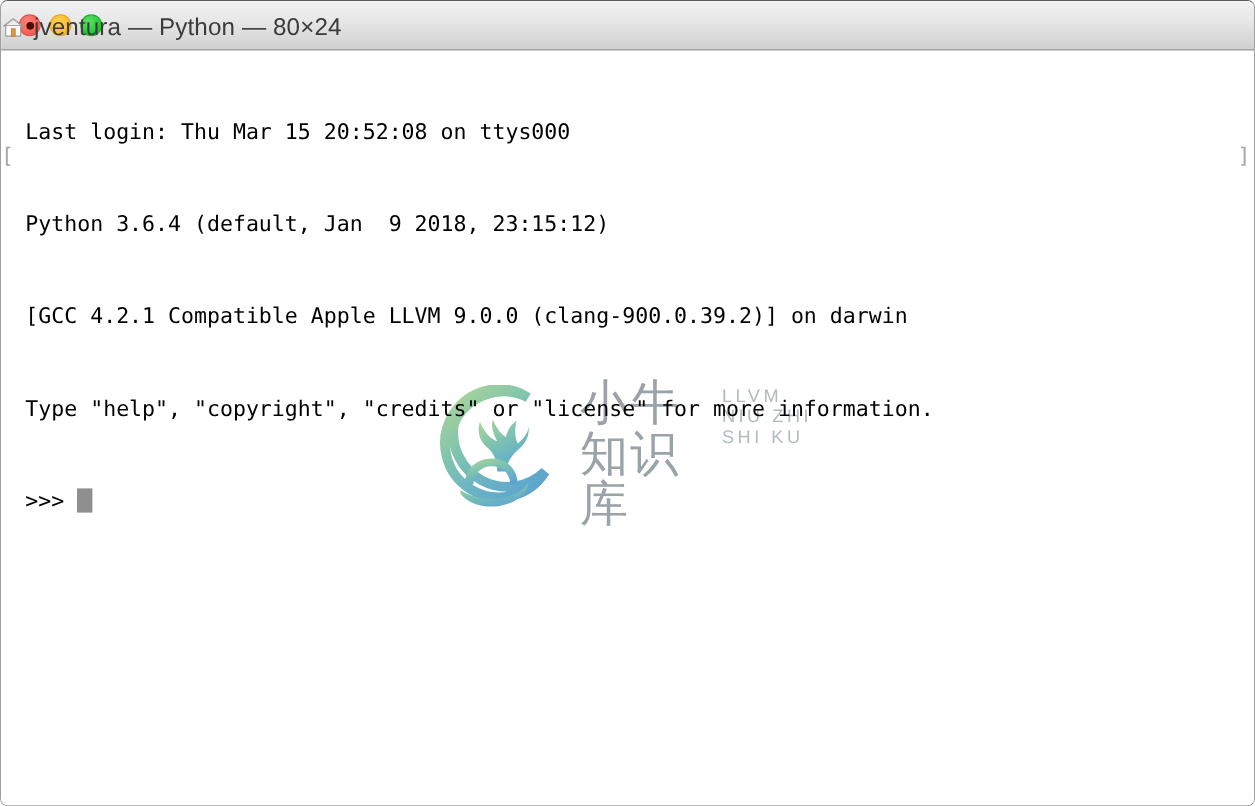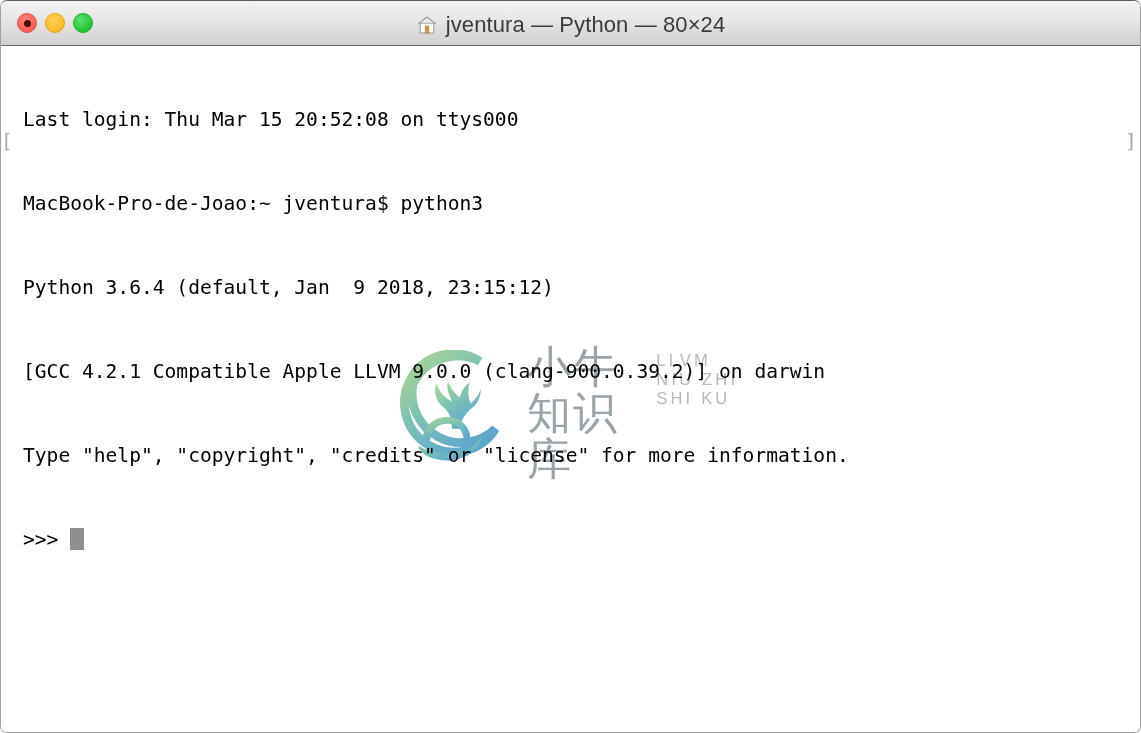--- a/index.html
+++ b/index.html
@@ -82,21 +82,20 @@
   }
 
   .title-center {
     position: absolute;
     left: 0;
     right: 0;
     top: 0;
     height: 48px;
     display: flex;
     align-items: center;
-    justify-content: center;
     gap: 8px;
     pointer-events: none;
   }
   .house-icon {
     width: 22px;
     height: 22px;
     display: block;
   }
   .title-text {
     font-family: "Liberation Sans", sans-serif;
@@ -224,21 +223,20 @@
 
   </div>
 
   <div class="term">
 
     <div class="bracket-left">[</div>
     <div class="bracket-right">]</div>
 
     <div class="term-text">
       <div class="term-line">Last login: Thu Mar 15 20:52:08 on ttys000</div>
-      <div class="term-line">MacBook-Pro-de-Joao:~ jventura$ python3</div>
       <div class="term-line">Python 3.6.4 (default, Jan  9 2018, 23:15:12)</div>
       <div class="term-line">[GCC 4.2.1 Compatible Apple LLVM 9.0.0 (clang-900.0.39.2)] on darwin</div>
       <div class="term-line">Type "help", "copyright", "credits" or "license" for more information.</div>
       <div class="term-line"><span>&gt;&gt;&gt; </span><span class="cursor-block"></span></div>
     </div>
 
     <div class="watermark">
       <svg class="wm-logo" viewBox="0 0 120 124">
         <defs>
           <linearGradient id="wmgrad" x1="0.18" y1="0" x2="0.72" y2="1">

